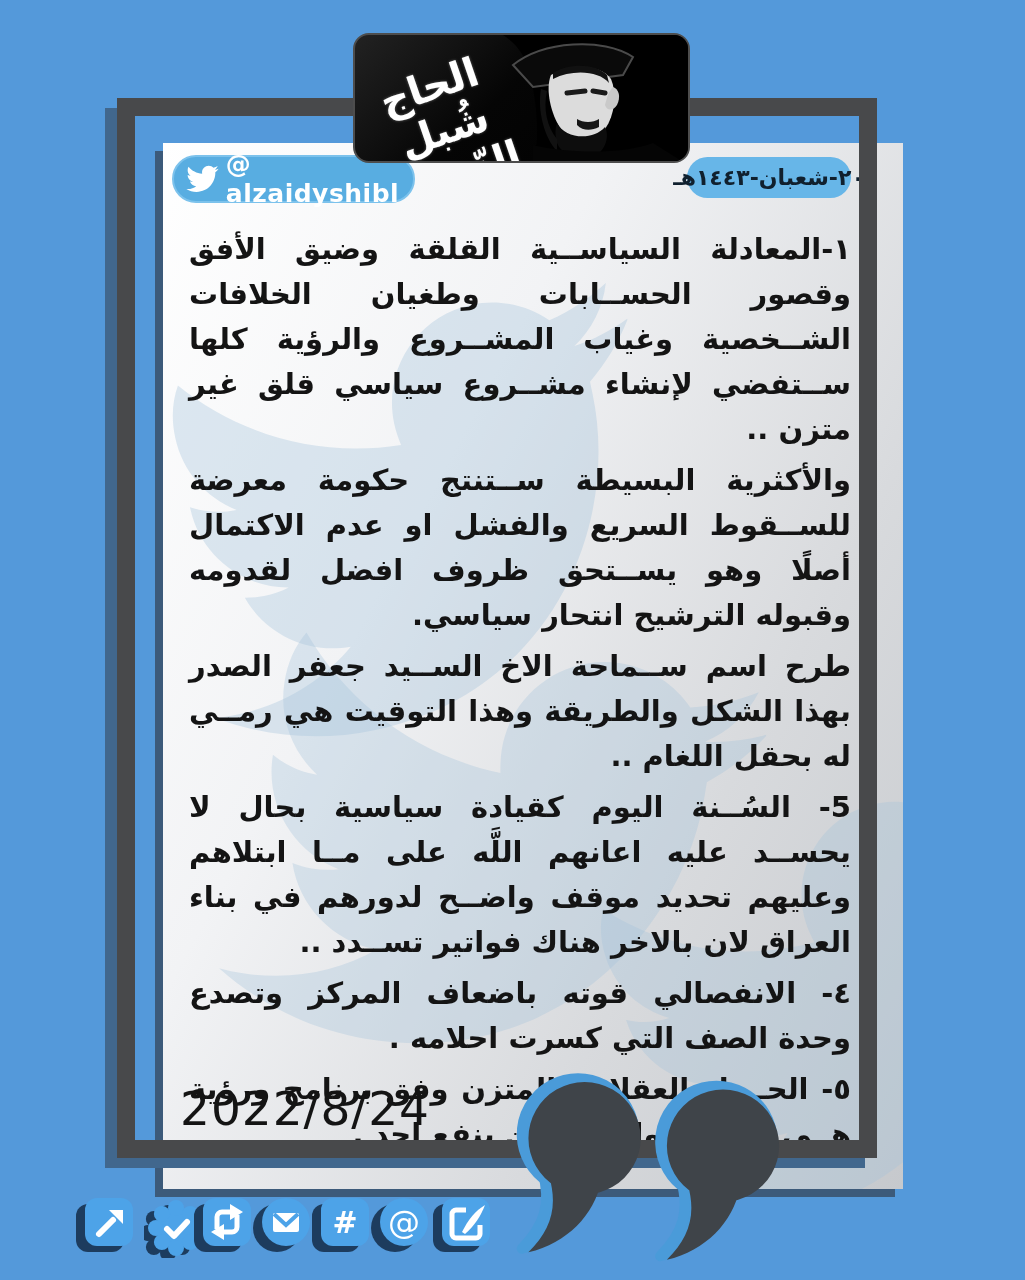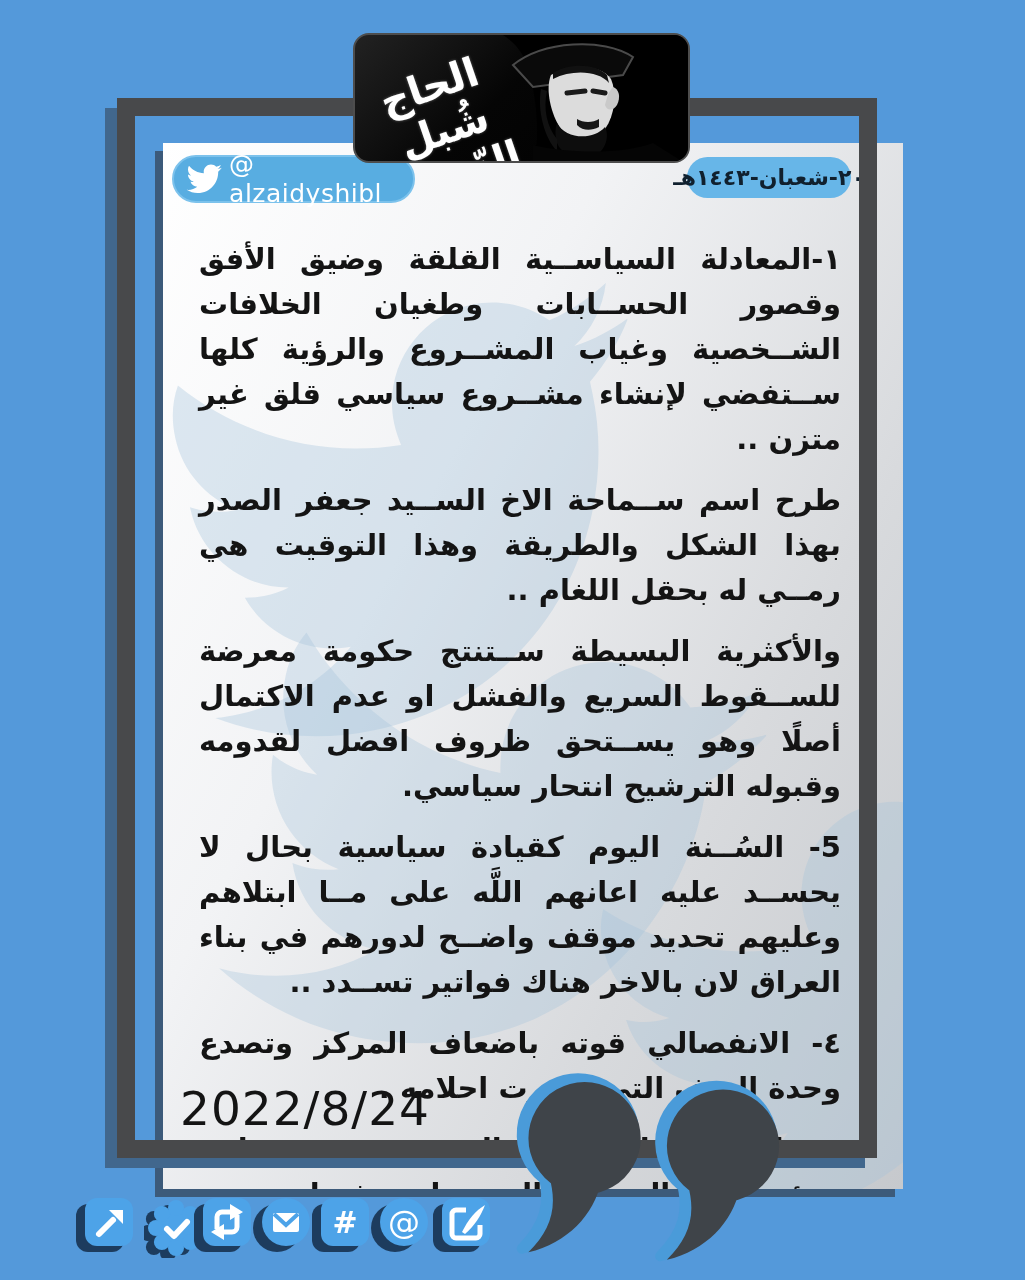--- a/index.html
+++ b/index.html
@@ -20,37 +20,37 @@
     position:absolute;left:163px;top:143px;width:740px;height:1046px;
     background:linear-gradient(118deg,#ffffff 0%,#f2f3f5 35%,#d8dadd 70%,#c6c9cd 100%);
     box-shadow:-8px 8px 0 0 #3c5a7a;
     z-index:1;overflow:hidden;
   }
   .wm{position:absolute;z-index:0;opacity:.33;}
   
   .tw-badge{
     position:absolute;left:9px;top:12px;width:243px;height:48px;
     background:#58ade1;border:2px solid #7cc2ec;border-radius:26px;box-sizing:border-box;
-    display:flex;align-items:center;gap:6px;padding:0 10px;z-index:3;
+    display:flex;align-items:center;gap:6px;padding:0 10px;z-index:3;font-weight:bold;
   }
   .tw-badge .handle{color:#ffffff;font-size:25px;letter-spacing:.5px;}
   
   .hijri-badge{
     position:absolute;left:524px;top:14px;width:164px;height:41px;
     background:#67b6e8;border-radius:21px;z-index:3;
     display:flex;align-items:center;justify-content:center;
     direction:rtl;color:#10202e;font-weight:bold;font-size:22px;
   }
   
   .body-text{
     position:absolute;top:78px;left:20px;right:46px;z-index:2;
     direction:rtl;text-align:justify;
     color:#141414;font-weight:bold;font-size:29px;line-height:45px;
   }
-  .body-text p{margin:16px;}
+  .body-text p{margin:6px;}
   
   .gdate{
     position:absolute;left:17px;top:938px;z-index:2;
     color:#141414;font-size:47px;letter-spacing:1px;
   }
   
   .banner{
     position:absolute;left:353px;top:33px;width:337px;height:130px;
     background:linear-gradient(135deg,#222 0%,#050505 45%,#000 100%);
     border:2px solid #4d4d4d;border-radius:16px;box-sizing:border-box;
@@ -116,22 +116,22 @@
     <svg width="42" height="42" viewBox="0 0 48 48">
         <use href="#bird" fill="#ffffff"></use>
       </svg>
     <span class="handle">@ alzaidyshibl</span>
   </div>
 
   <div class="hijri-badge">٢٠-شعبان-١٤٤٣هـ</div>
 
   <div class="body-text">
     <p>١-المعادلة السياســية القلقة وضيق الأفق وقصور الحســابات وطغيان الخلافات الشــخصية وغياب المشــروع والرؤية كلها ســتفضي لإنشاء مشــروع سياسي قلق غير متزن ..</p>
+    <p>والأكثرية البسيطة ســتنتج حكومة معرضة للســقوط السريع والفشل او عدم الاكتمال أصلًا وهو يســتحق ظروف افضل لقدومه وقبوله الترشيح انتحار سياسي.</p>
     <p>طرح اسم ســماحة الاخ الســيد جعفر الصدر بهذا الشكل والطريقة وهذا التوقيت هي رمــي له بحقل اللغام ..</p>
-    <p>والأكثرية البسيطة ســتنتج حكومة معرضة للســقوط السريع والفشل او عدم الاكتمال أصلًا وهو يســتحق ظروف افضل لقدومه وقبوله الترشيح انتحار سياسي.</p>
     <p>5- السُــنة اليوم كقيادة سياسية بحال لا يحســد عليه اعانهم اللَّه على مــا ابتلاهم وعليهم تحديد موقف واضــح لدورهم في بناء العراق لان بالاخر هناك فواتير تســدد ..</p>
     <p>٤- الانفصالي قوته باضعاف المركز وتصدع وحدة الصف التي كسرت احلامه .</p>
     <p>٥- الحــوار العقلائي المتزن وفق برنامج ورؤية هــي المخرج والتعنت لن ينفع احد .</p>
 
   </div>
 
   <div class="gdate">2022/8/24</div>
 </div>
 
 <div class="banner">

